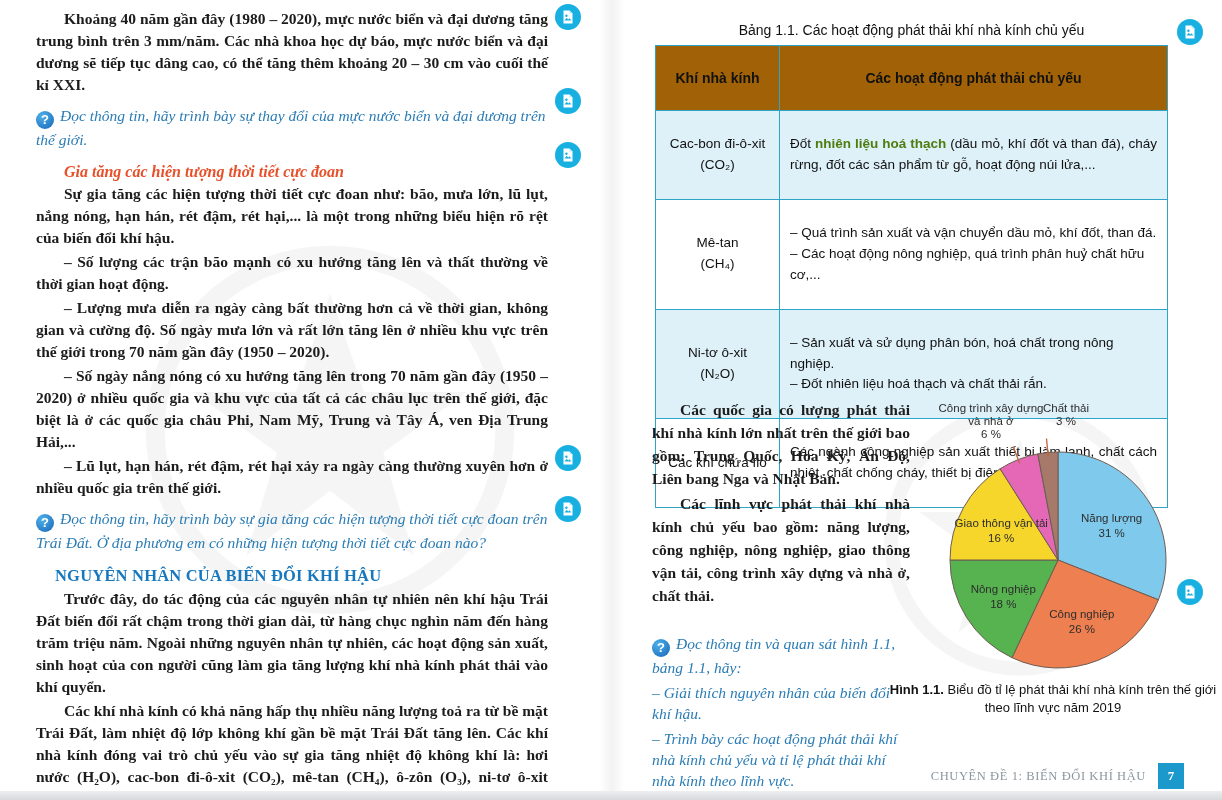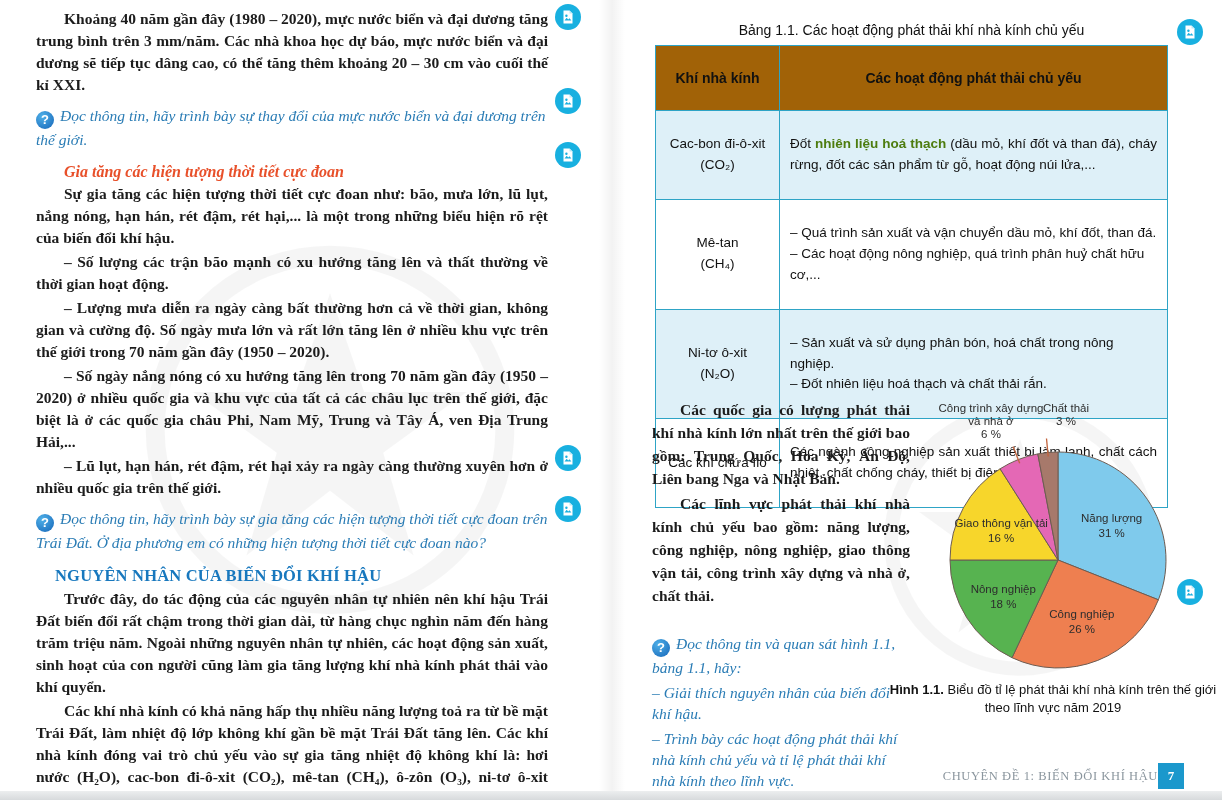--- a/index.html
+++ b/index.html
@@ -35,21 +35,21 @@
 
   
   .footer { position:absolute; top:763px; height:26px; font-family:"Liberation Sans",sans-serif; }
   .page-badge { display:inline-block; width:26px; height:26px; background:#1b98cc; color:#fff;
                 font-weight:bold; font-size:13px; text-align:center; line-height:26px; }
   .footer-text { color:#8b969e; font-size:12.5px; letter-spacing:0.6px; line-height:26px;
                  vertical-align:top; }
   .footer-left { left:38px; }
   .footer-left .footer-text { margin-left:14px; }
   .footer-right-wrap { position:absolute; top:763px; left:660px; width:524px; text-align:right; }
-  .footer-right-wrap .footer-text { margin-right:0;text-align:center; }
+  .footer-right-wrap .footer-text { margin-right:12px;text-align:center; }
 
   
   .table-title { position:absolute; left:655px; top:22px; width:513px; text-align:center;
                  font-family:"Liberation Sans",sans-serif; font-size:14px; color:#111; }
   .table-title b { font-weight:normal; }
   table.ghg { position:absolute; left:655px; top:45px; width:513px; border-collapse:collapse;
               font-family:"Liberation Sans",sans-serif; font-size:13.5px; color:#111;
               table-layout:fixed; }
   table.ghg col.c1 { width:124px; }
   table.ghg th, table.ghg td { border:1.5px solid #2ea4c6; vertical-align:middle; }

